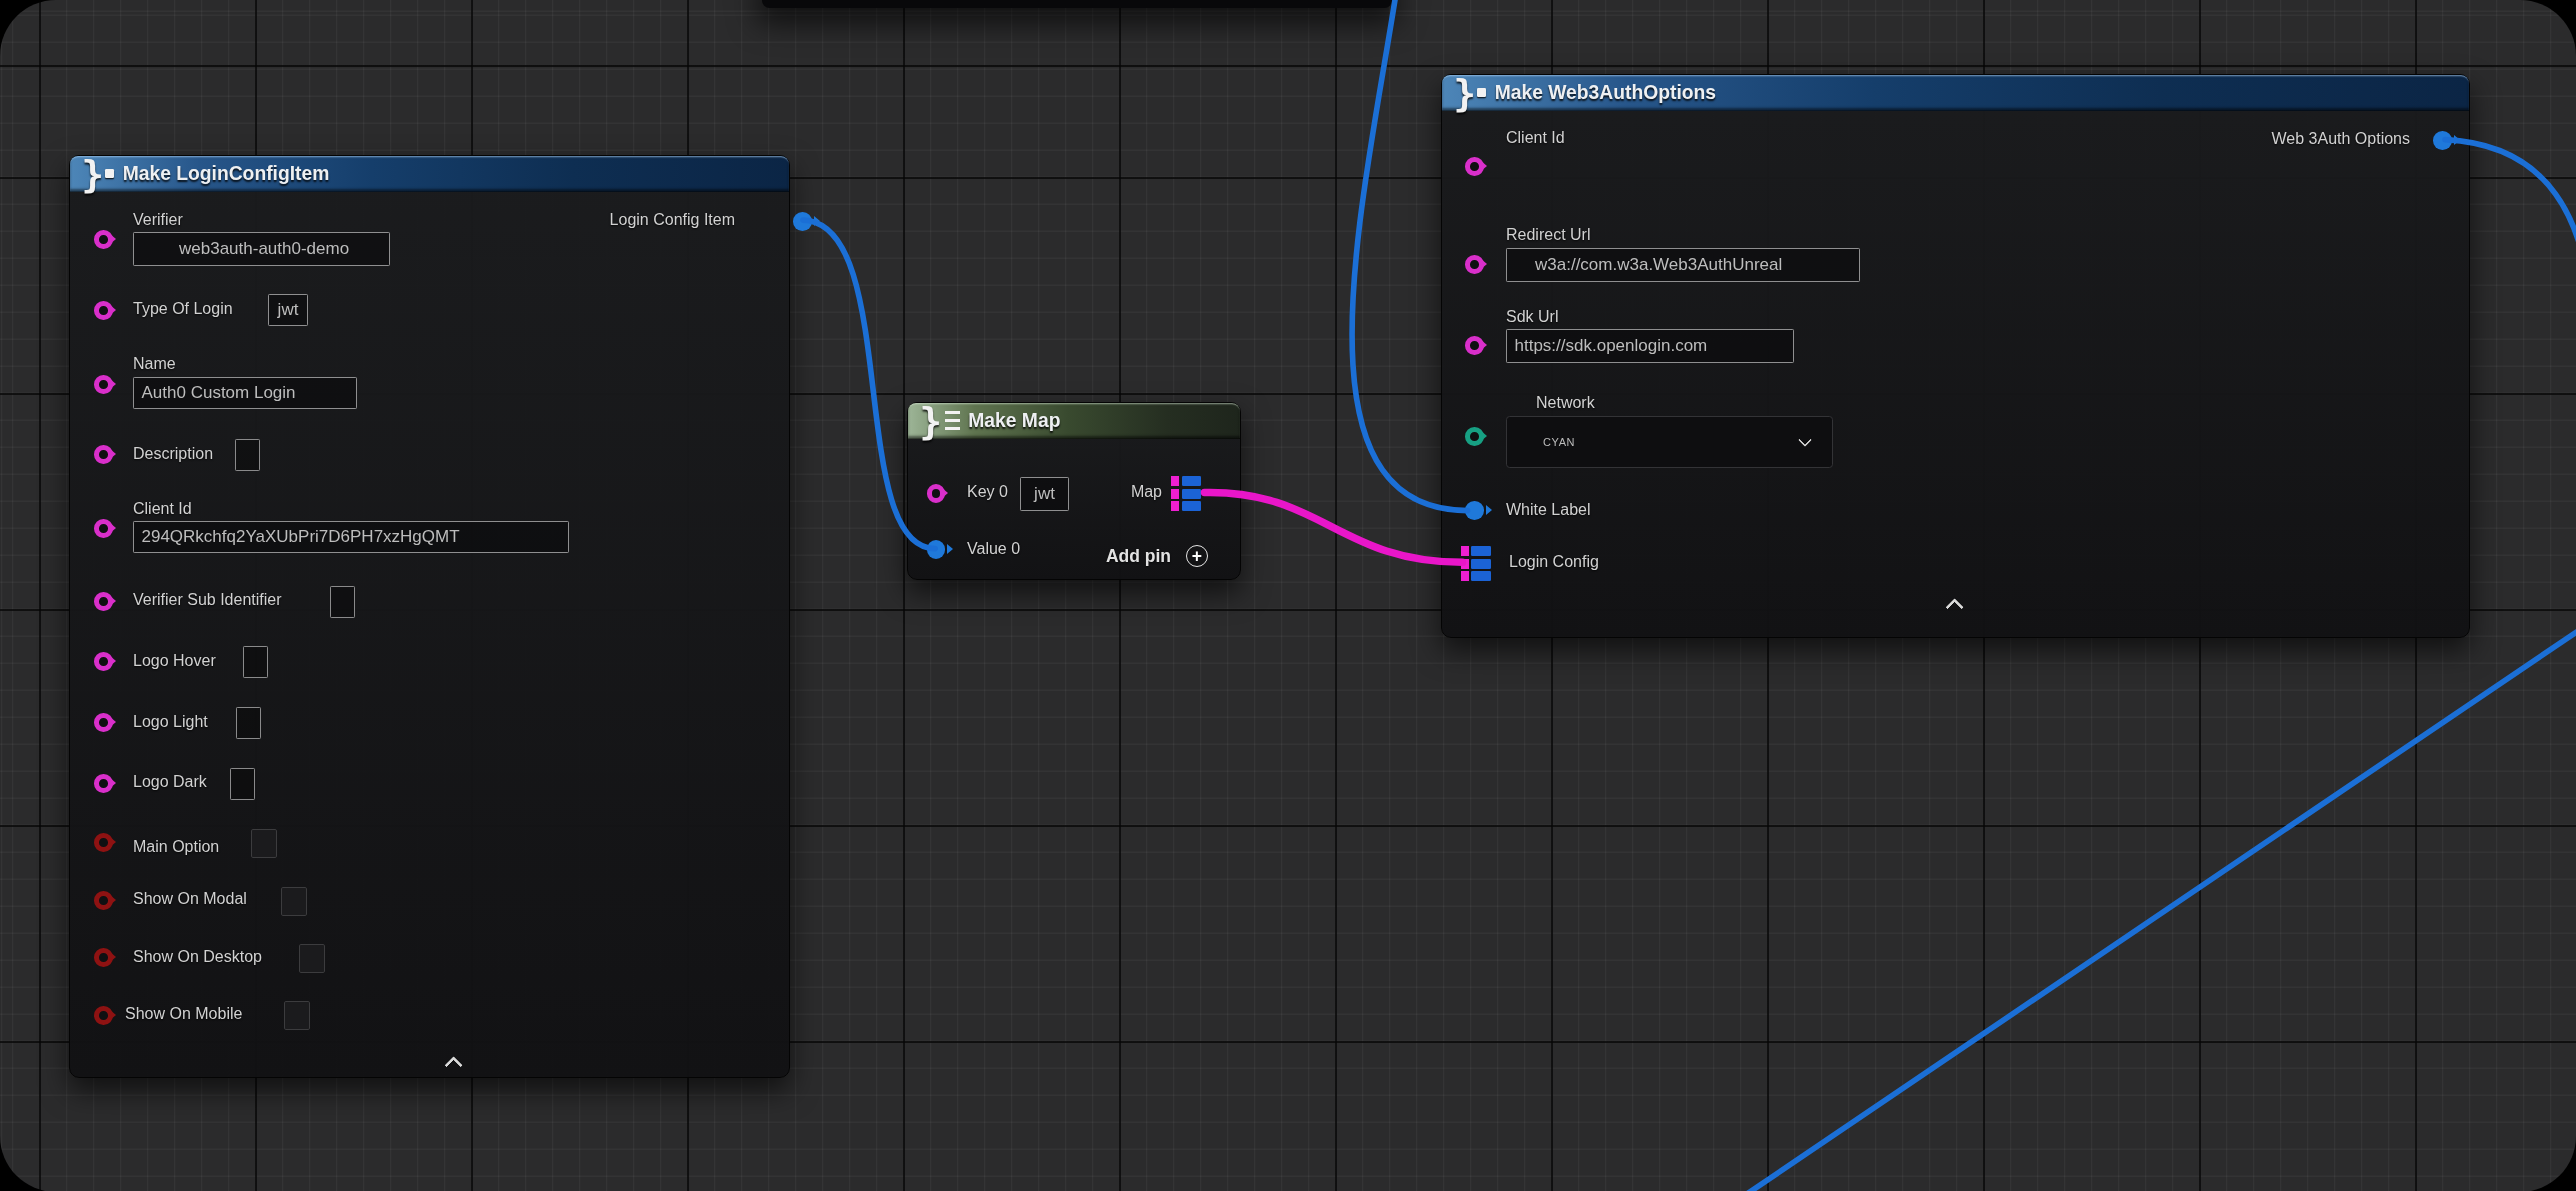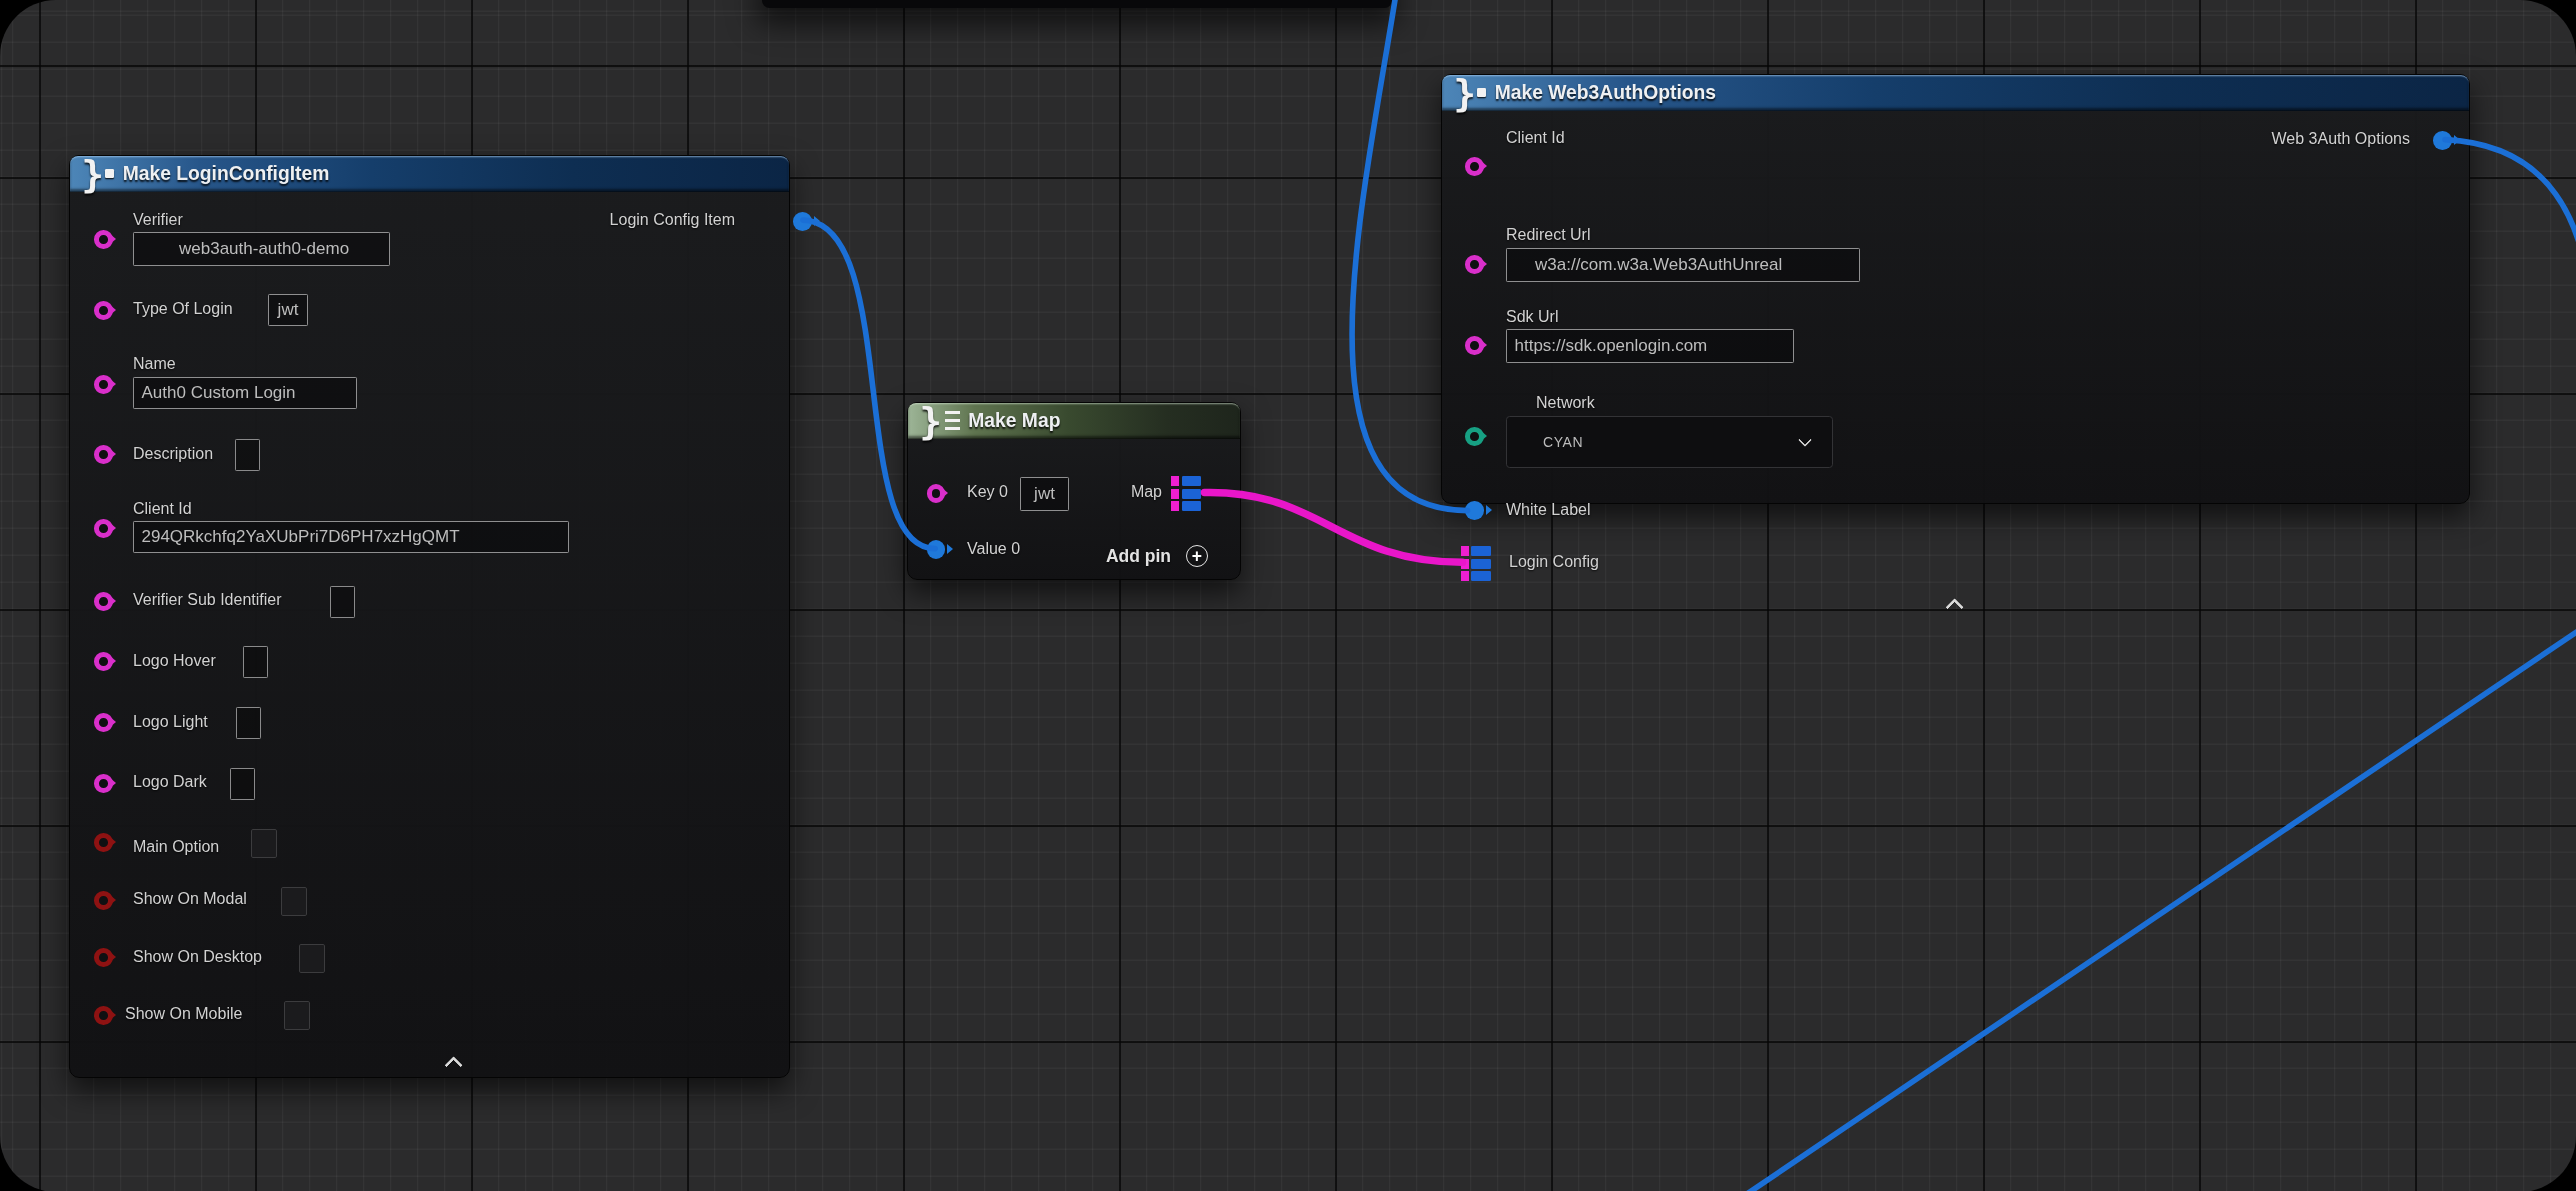--- a/index.html
+++ b/index.html
@@ -85,21 +85,21 @@
 
   .bigfield { position:absolute; border:1.2px solid #a2a2a3; background:rgba(4,4,6,0.5);
               border-radius:1.2px; }
   .bigfield .txt { position:absolute; left:7.5px; top:5px; font-size:17px; color:#b9b9b9;
                    white-space:nowrap; overflow:hidden; max-width:96%; }
   .scrollthumb { position:absolute; left:7.5px; bottom:6.2px; width:430px; height:10.6px;
                  border-radius:5.6px; background:#747478; }
 
   .dropdown { position:absolute; background:#0e0e10; border:1.2px solid #333336; border-radius:3.7px;
               display:flex; align-items:center; }
-  .dropdown .dval { font-size:14px; color:#bcbcbc; margin-left:36px; letter-spacing:0.6px; }
+  .dropdown .dval { font-size:11px; color:#bcbcbc; margin-left:36px; letter-spacing:0.6px; }
   .chev-down { position:absolute; right:22.4px; top:50%; width:10px; height:10px;
                border-right:2.5px solid #cfcfcf; border-bottom:2.5px solid #cfcfcf;
                transform:translateY(-70%) rotate(45deg); border-radius:1.2px; }
 
   .collapse-chev { position:absolute; width:12.5px; height:12.5px;
                    border-top:3.1px solid #dadada; border-right:3.1px solid #dadada;
                    transform:rotate(-45deg); border-radius:1.2px; }
 
   .addpin-label { position:absolute; font-size:17.5px; font-weight:bold; color:#e2e2e2;
                   text-shadow:0 1.2px 1.9px rgba(0,0,0,0.75); }
@@ -211,21 +211,21 @@
         <i></i>
     </span>
 
     <span class="pin filled pin-struct" style="left:18.7px; top:137px;"></span>
     <div class="plabel" style="left:59px; top:137px;">Value 0</div>
 
     <div class="addpin-label" style="right:69px; top:143px;">Add pin</div>
     <span class="addpin-icon" style="right:32px; top:142px;"></span>
   </div>
 
-  <div class="node" style="left:1441px; top:74px; width:1029px; height:430px;text-decoration:underline;">
+  <div class="node" style="left:1441px; top:74px; width:1029px; height:564px;text-decoration:underline;">
     <div class="nhdr hdr-blue">
       <span class="nicon struct-icon"></span>
       <span class="ntitle">Make Web3AuthOptions</span>
     </div>
 
     <div class="plabel" style="left:64px; top:54px;">Client Id</div>
     <span class="pin hollow pin-str" style="left:23px; top:82px;"></span>
 
     <div class="plabel" style="left:64px; top:151px;">Redirect Url</div>
     <span class="pin hollow pin-str" style="left:23px; top:180px;"></span>

